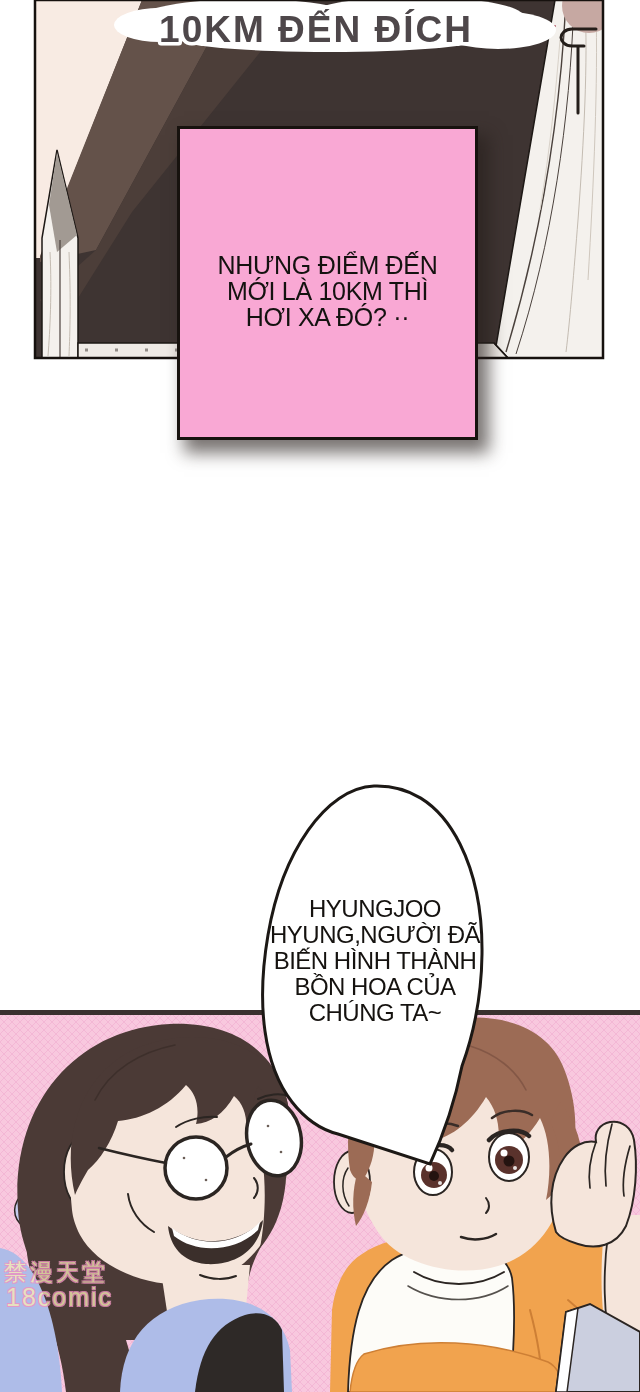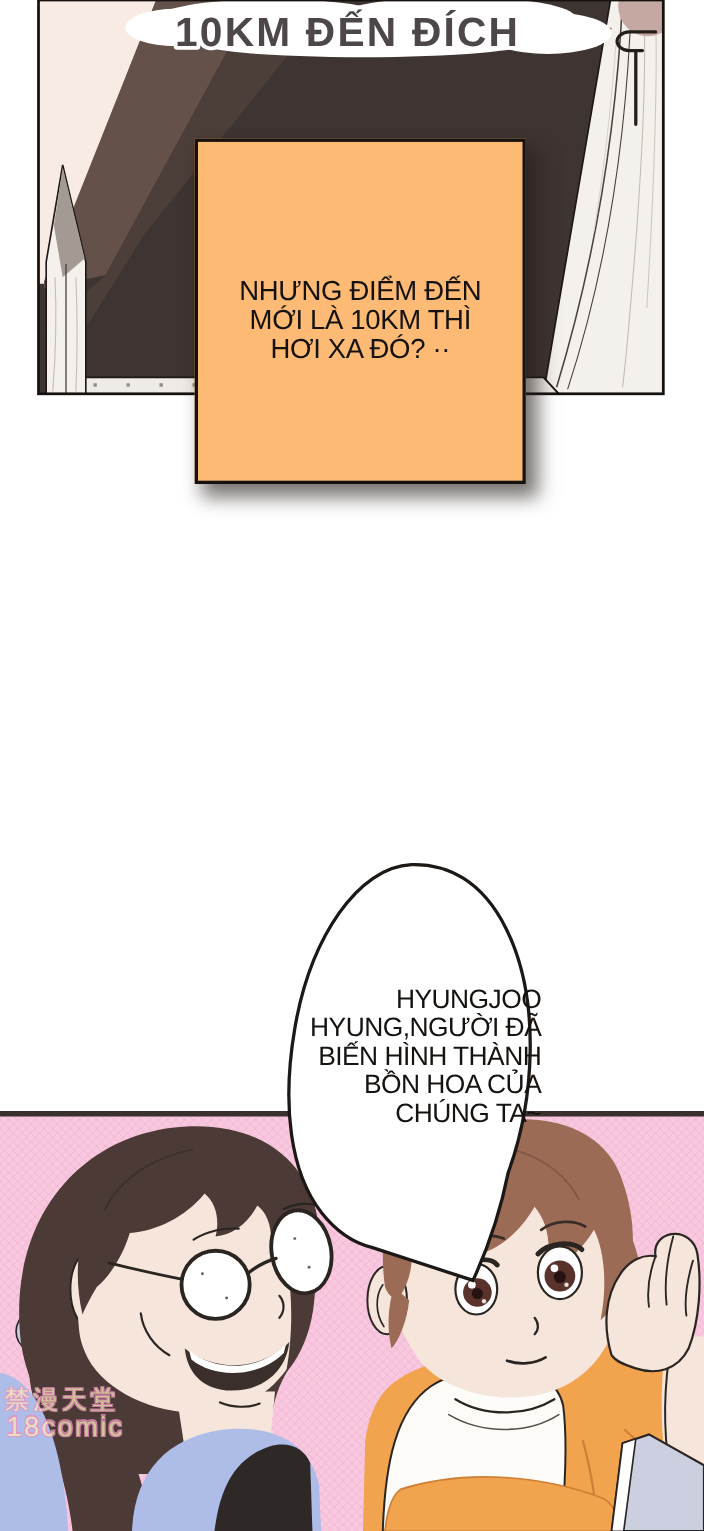--- a/index.html
+++ b/index.html
@@ -13,38 +13,38 @@
   #top-panel-svg{left:0;top:0;z-index:10;}
   .panel-title-text{
     font-family:"Liberation Sans", sans-serif;
     font-size:37px;font-weight:700;letter-spacing:2px;
     fill:#4e474a;stroke:#ffffff;stroke-width:7px;
     paint-order:stroke;stroke-linejoin:round;
   }
   
   .speech-box{
     position:absolute;left:177px;top:126px;width:301px;height:314px;
-    background:#fdba74;border:3px solid #17120e;box-sizing:border-box;
+    background:#f9a8d4;border:3px solid #17120e;box-sizing:border-box;
     box-shadow:9px 11px 16px 2px rgba(38,31,27,.62);
     display:flex;align-items:center;justify-content:center;
     z-index:20;
   }
   .speech-box-text{
     margin:0;padding-top:16px;
     font-size:25px;line-height:26px;color:#141210;
     text-align:center;white-space:pre-line;letter-spacing:-0.3px;
   }
   
   #bottom-panel-svg{left:0;top:1010px;z-index:10;}
   
   #bubble-svg{left:238px;top:770px;z-index:30;}
   .bubble-text{
     position:absolute;left:258px;top:896px;width:234px;
     font-size:24px;line-height:26px;color:#15120f;
-    text-align:right;white-space:pre-line;letter-spacing:-0.5px;
+    text-align:center;white-space:pre-line;letter-spacing:-0.5px;
     z-index:31;
   }
   
   .watermark{
     position:absolute;left:4px;top:1260px;z-index:40;opacity:.78;
     color:#f8ecb4;font-weight:400;line-height:1.05;
   }
   .watermark .wm1{
     font-size:23px;letter-spacing:3px;
     text-shadow:-1px -1px 0 #ee8fc0,1px -1px 0 #ee8fc0,-1px 1px 0 #ee8fc0,1px 1px 0 #ee8fc0;

